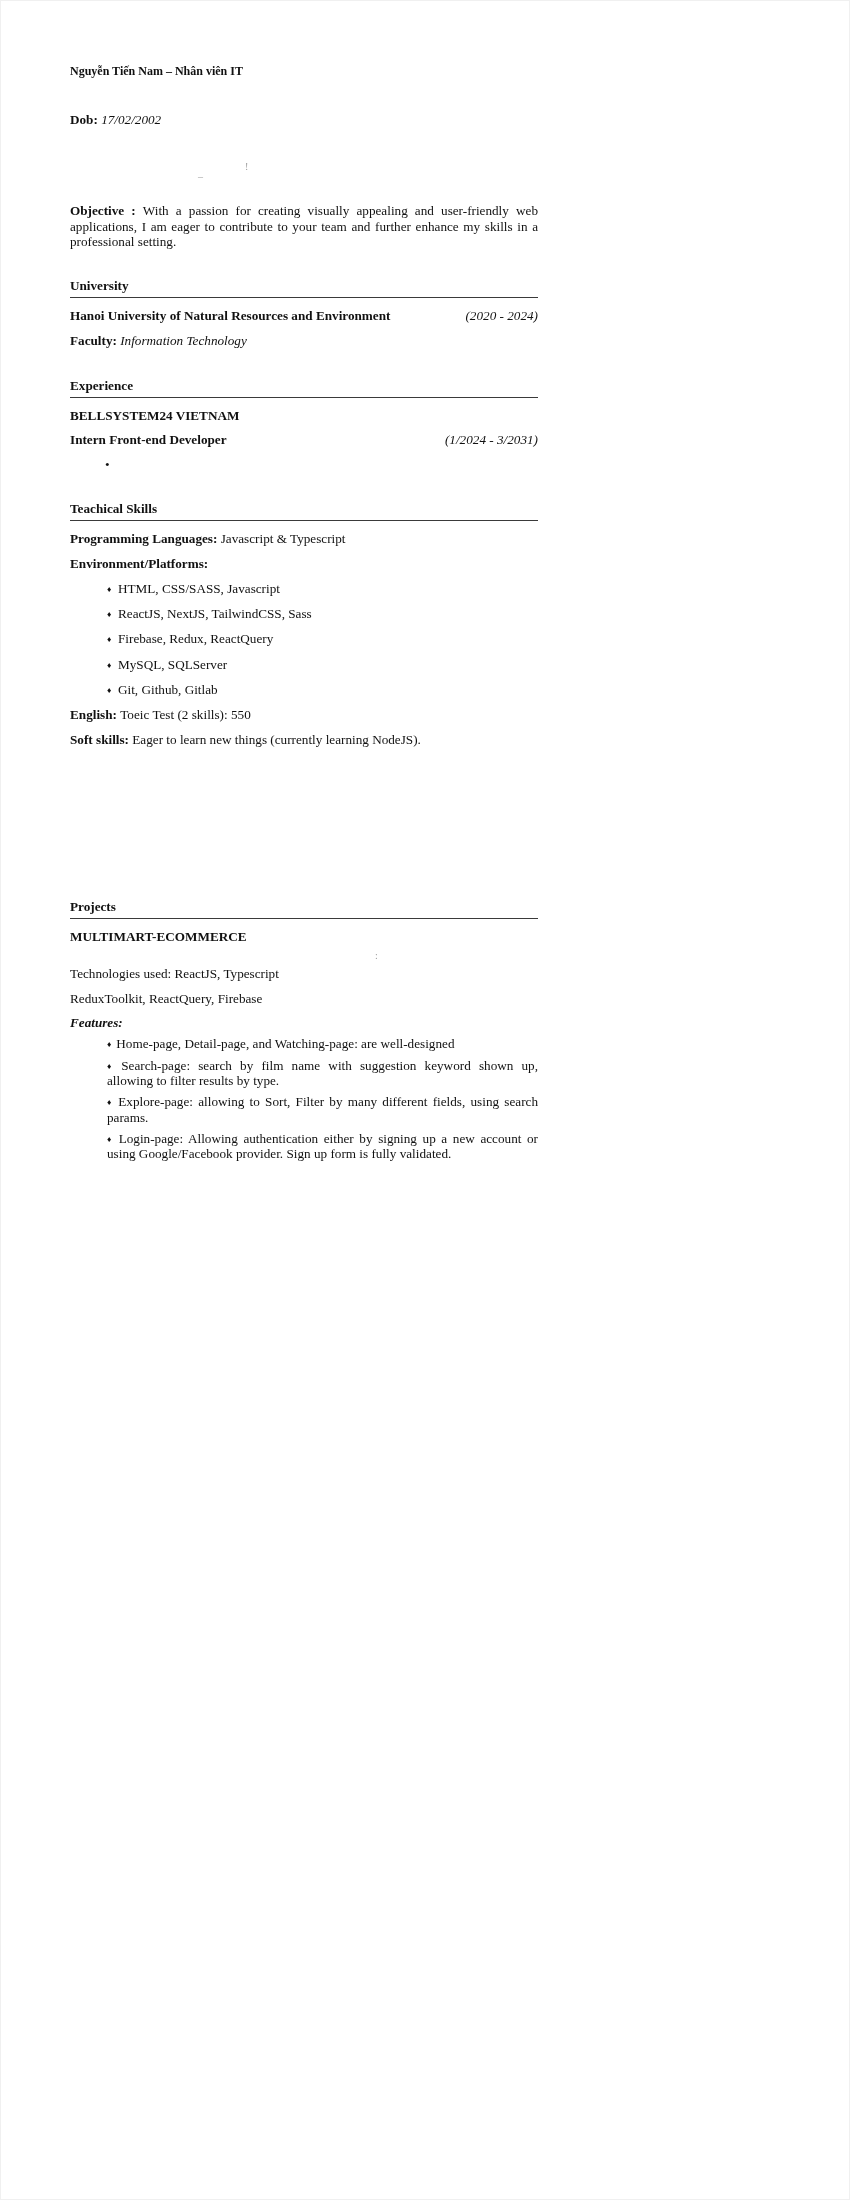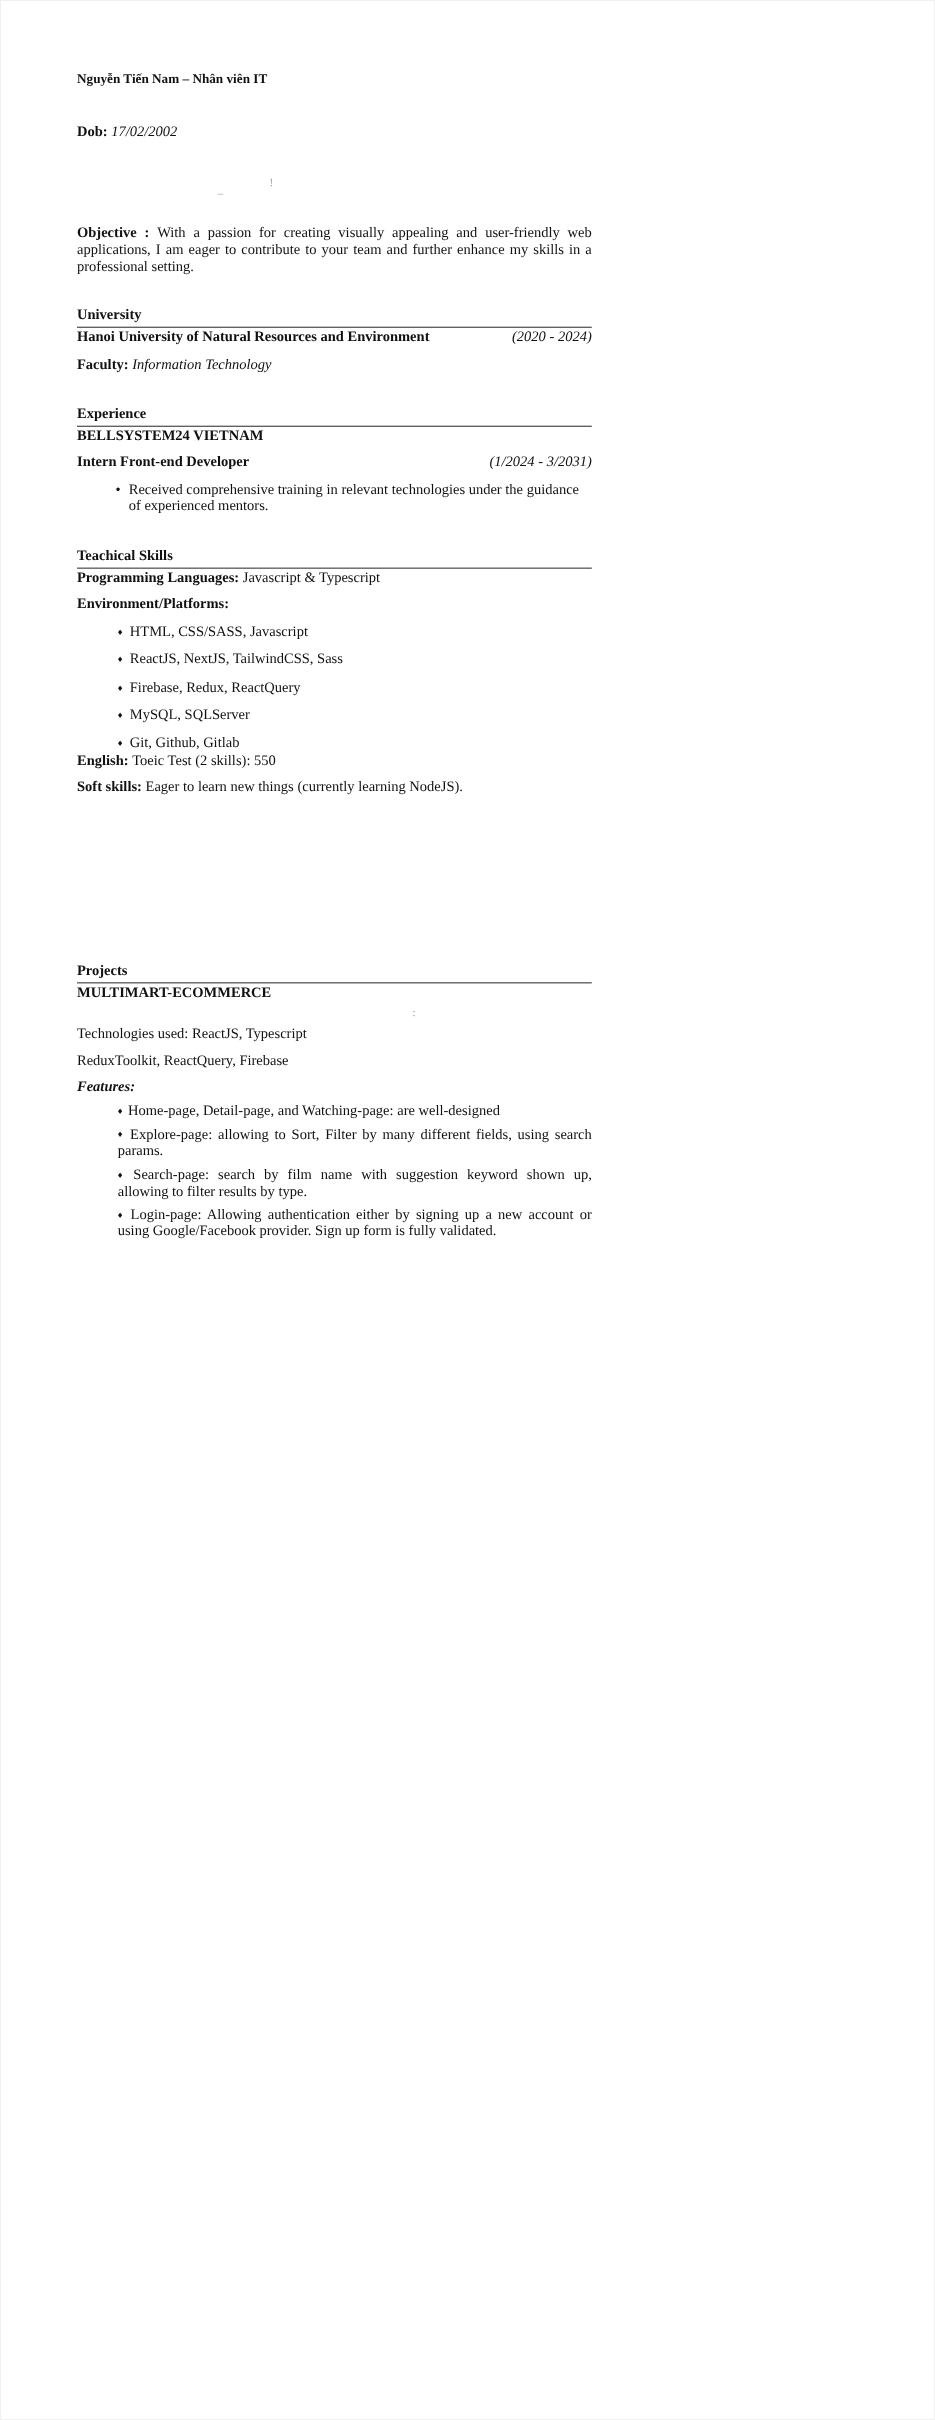--- a/index.html
+++ b/index.html
@@ -47,21 +47,21 @@
   .artifact-exclaim { left: 175px; top: 34px; }
   .objective { text-align: justify; }
   .sec-heading {
     font-size: 13.2px;
     font-weight: bold;
     border-bottom: 1.2px solid #3a3a3a;
     padding-bottom: 3px;
     margin: 0;
   }
   .mt-sec { margin-top: 29px; }
-  .mt-line { }
+  .mt-line { margin-top: 10px; }
   .mt-line-sm { margin-top: 9px; }
   .row-split {
     display: flex;
     justify-content: space-between;
     align-items: baseline;
   }
   .dates {
     font-style: italic;
     font-weight: normal;
     font-size: 13.2px;
@@ -140,21 +140,20 @@
   </p>
 
   <h2 class="sec-heading mt-sec">Experience</h2>
   <p class="line b mt-line">BELLSYSTEM24 VIETNAM </p>
   <div class="row-split mt-line-sm">
     <span class="line b">Intern Front-end Developer </span>
     <span class="dates">(1/2024 - 3/2031)</span>
   </div>
   <div class="exp-bullet">
     <span class="line dot">•</span>
-    <p class="line">Received comprehensive training in relevant technologies under the guidance of experienced mentors.</p>
   </div>
 
   <h2 class="sec-heading mt-sec">Teachical Skills</h2>
   <p class="line mt-line">
     <span class="b">Programming Languages: </span>
     <span>Javascript &amp; Typescript</span>
   </p>
   <p class="line b mt-line-sm">Environment/Platforms: </p>
 
   <div class="skill-item">
@@ -195,17 +194,17 @@
   </div>
 
   <p class="line">
     <span>Technologies used: </span>
     <span>ReactJS, Typescript</span>
   </p>
   <p class="line mt-line-sm">ReduxToolkit, ReactQuery, Firebase</p>
   <p class="line b i mt-line-sm">Features: </p>
 
   <p class="line feature-item"><span class="diamond-inline">♦</span><span>Home-page, Detail-page, and Watching-page: are well-designed</span></p>
+  <p class="line feature-item"><span class="diamond-inline">♦</span><span>Search-page: search by film name with suggestion keyword shown up, allowing to filter results by type.</span></p>
   <p class="line feature-item"><span class="diamond-inline">♦</span><span>Explore-page: allowing to Sort, Filter by many different fields, using search params.</span></p>
-  <p class="line feature-item"><span class="diamond-inline">♦</span><span>Search-page: search by film name with suggestion keyword shown up, allowing to filter results by type.</span></p>
   <p class="line feature-item"><span class="diamond-inline">♦</span><span>Login-page: Allowing authentication either by signing up a new account or using Google/Facebook provider. Sign up form is fully validated.</span></p>
 
 </div>
 
 </body></html>

